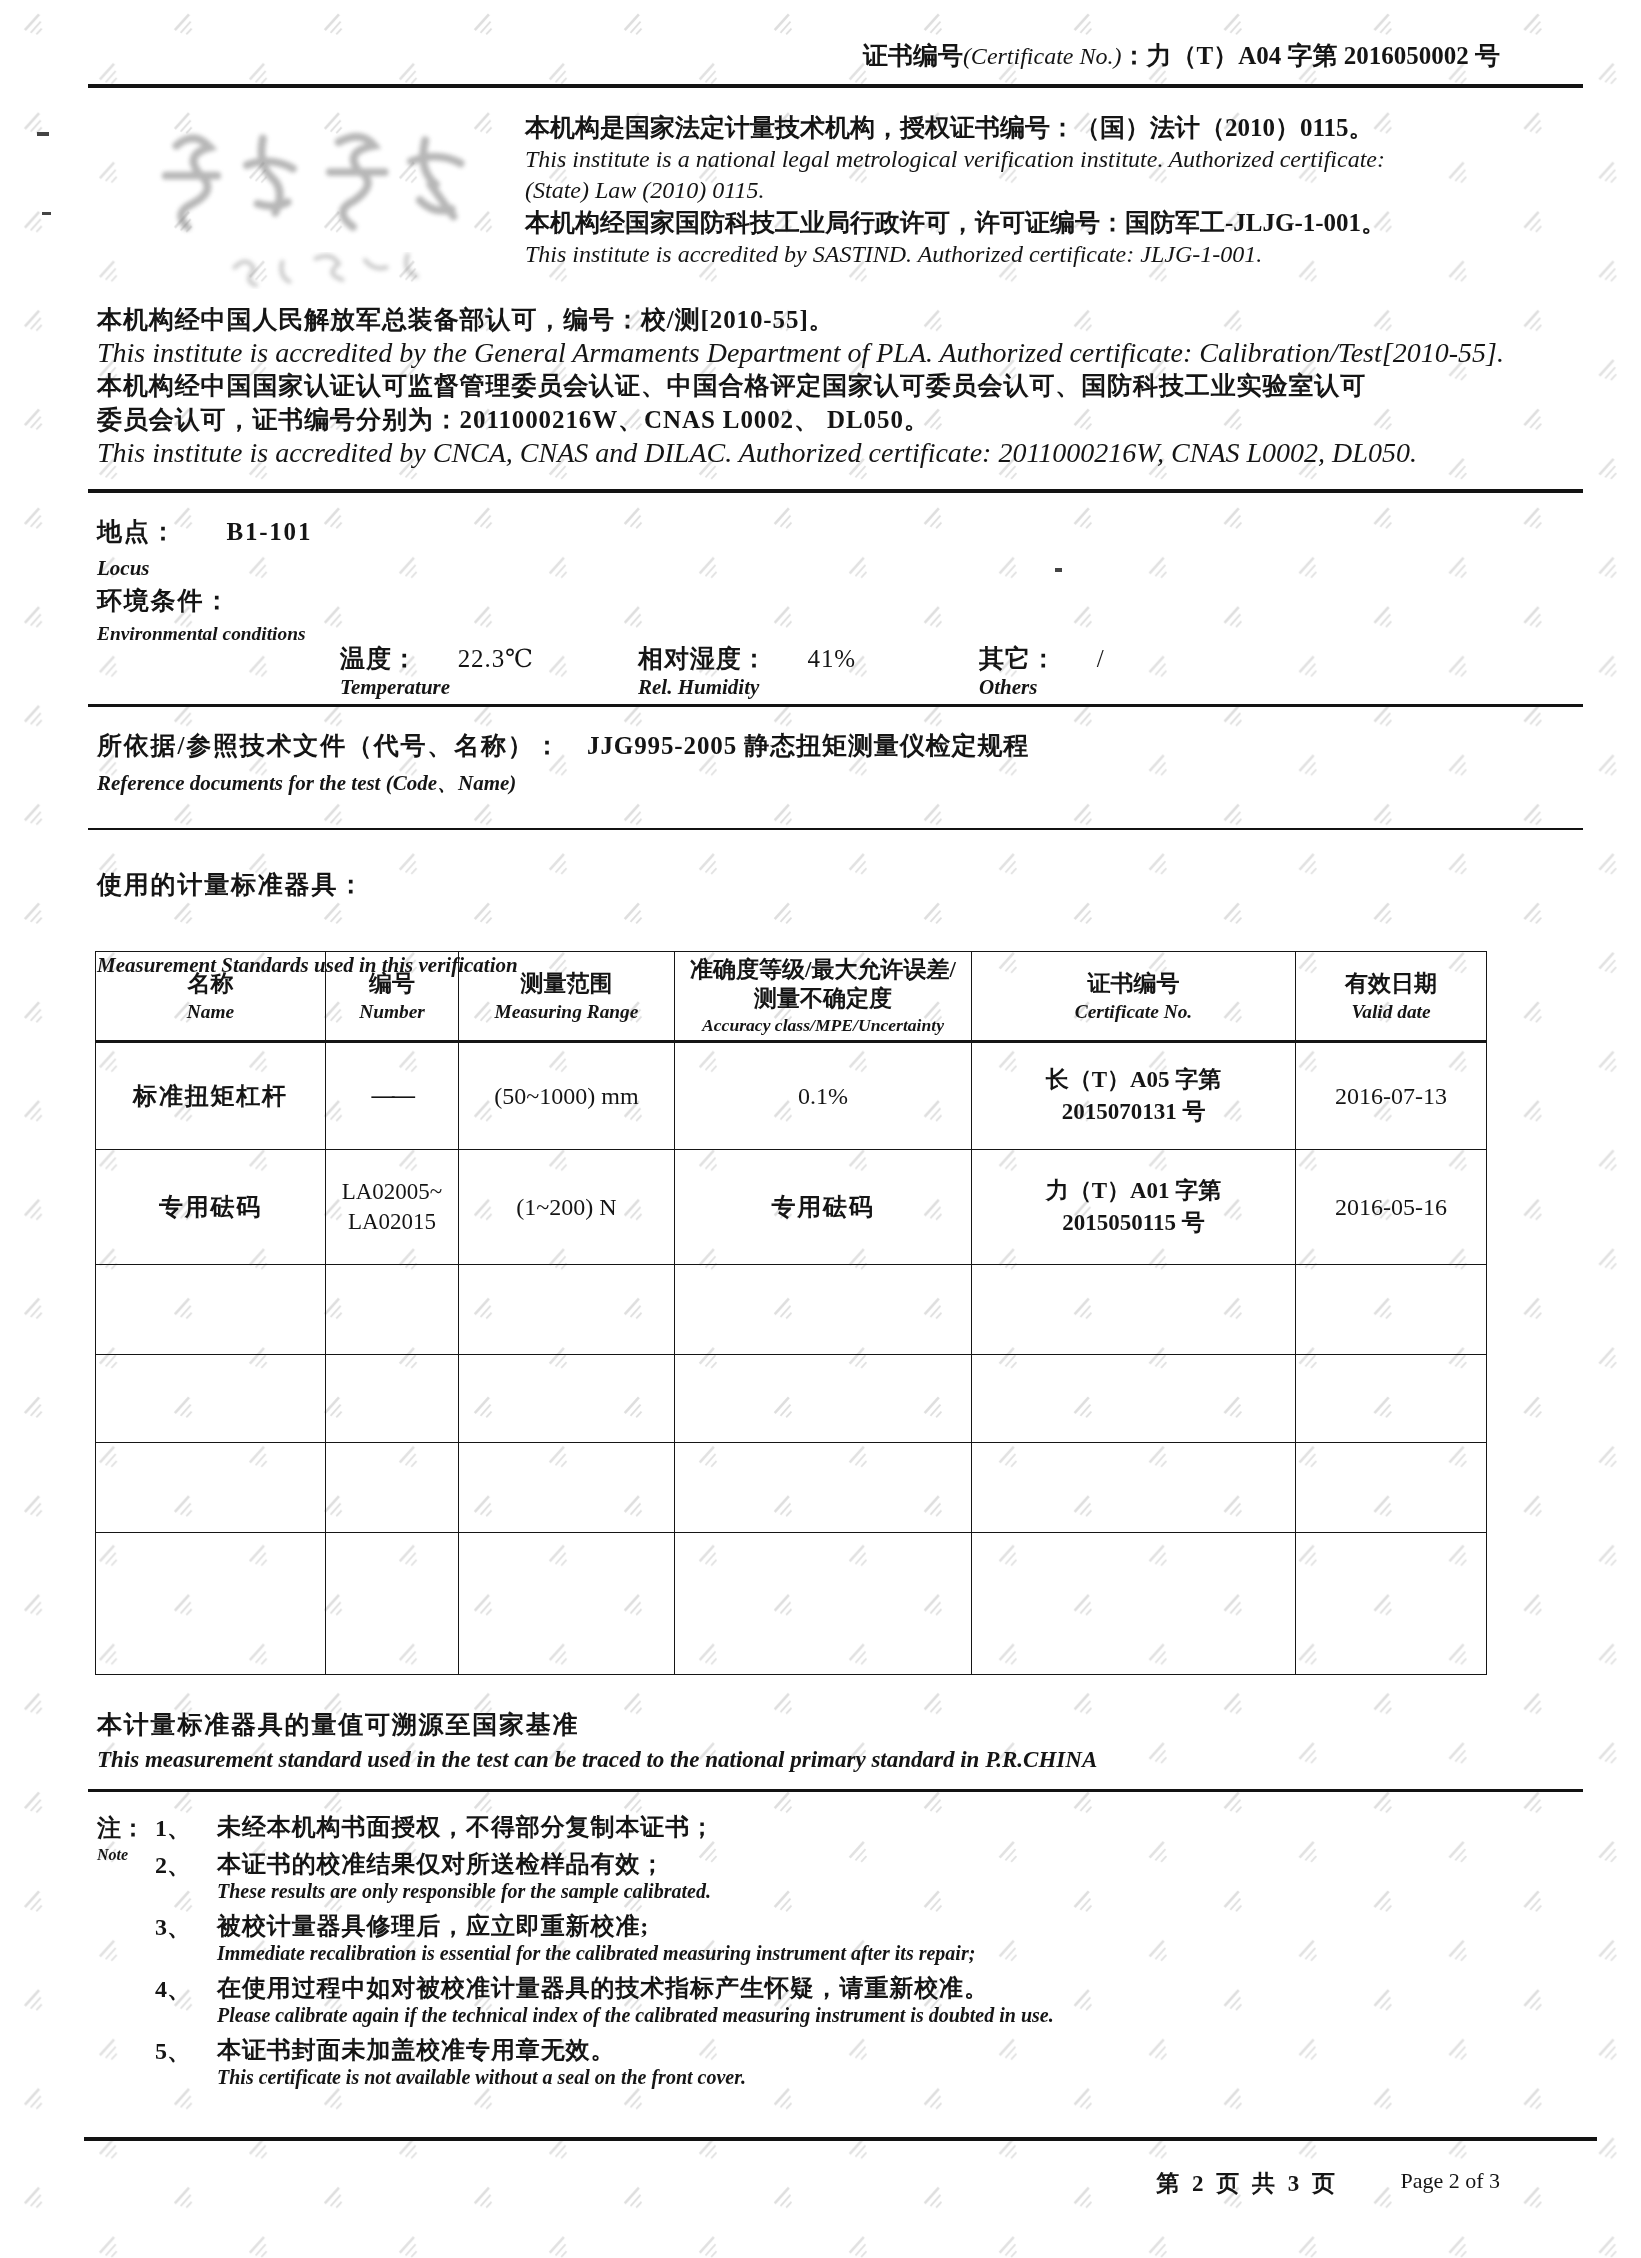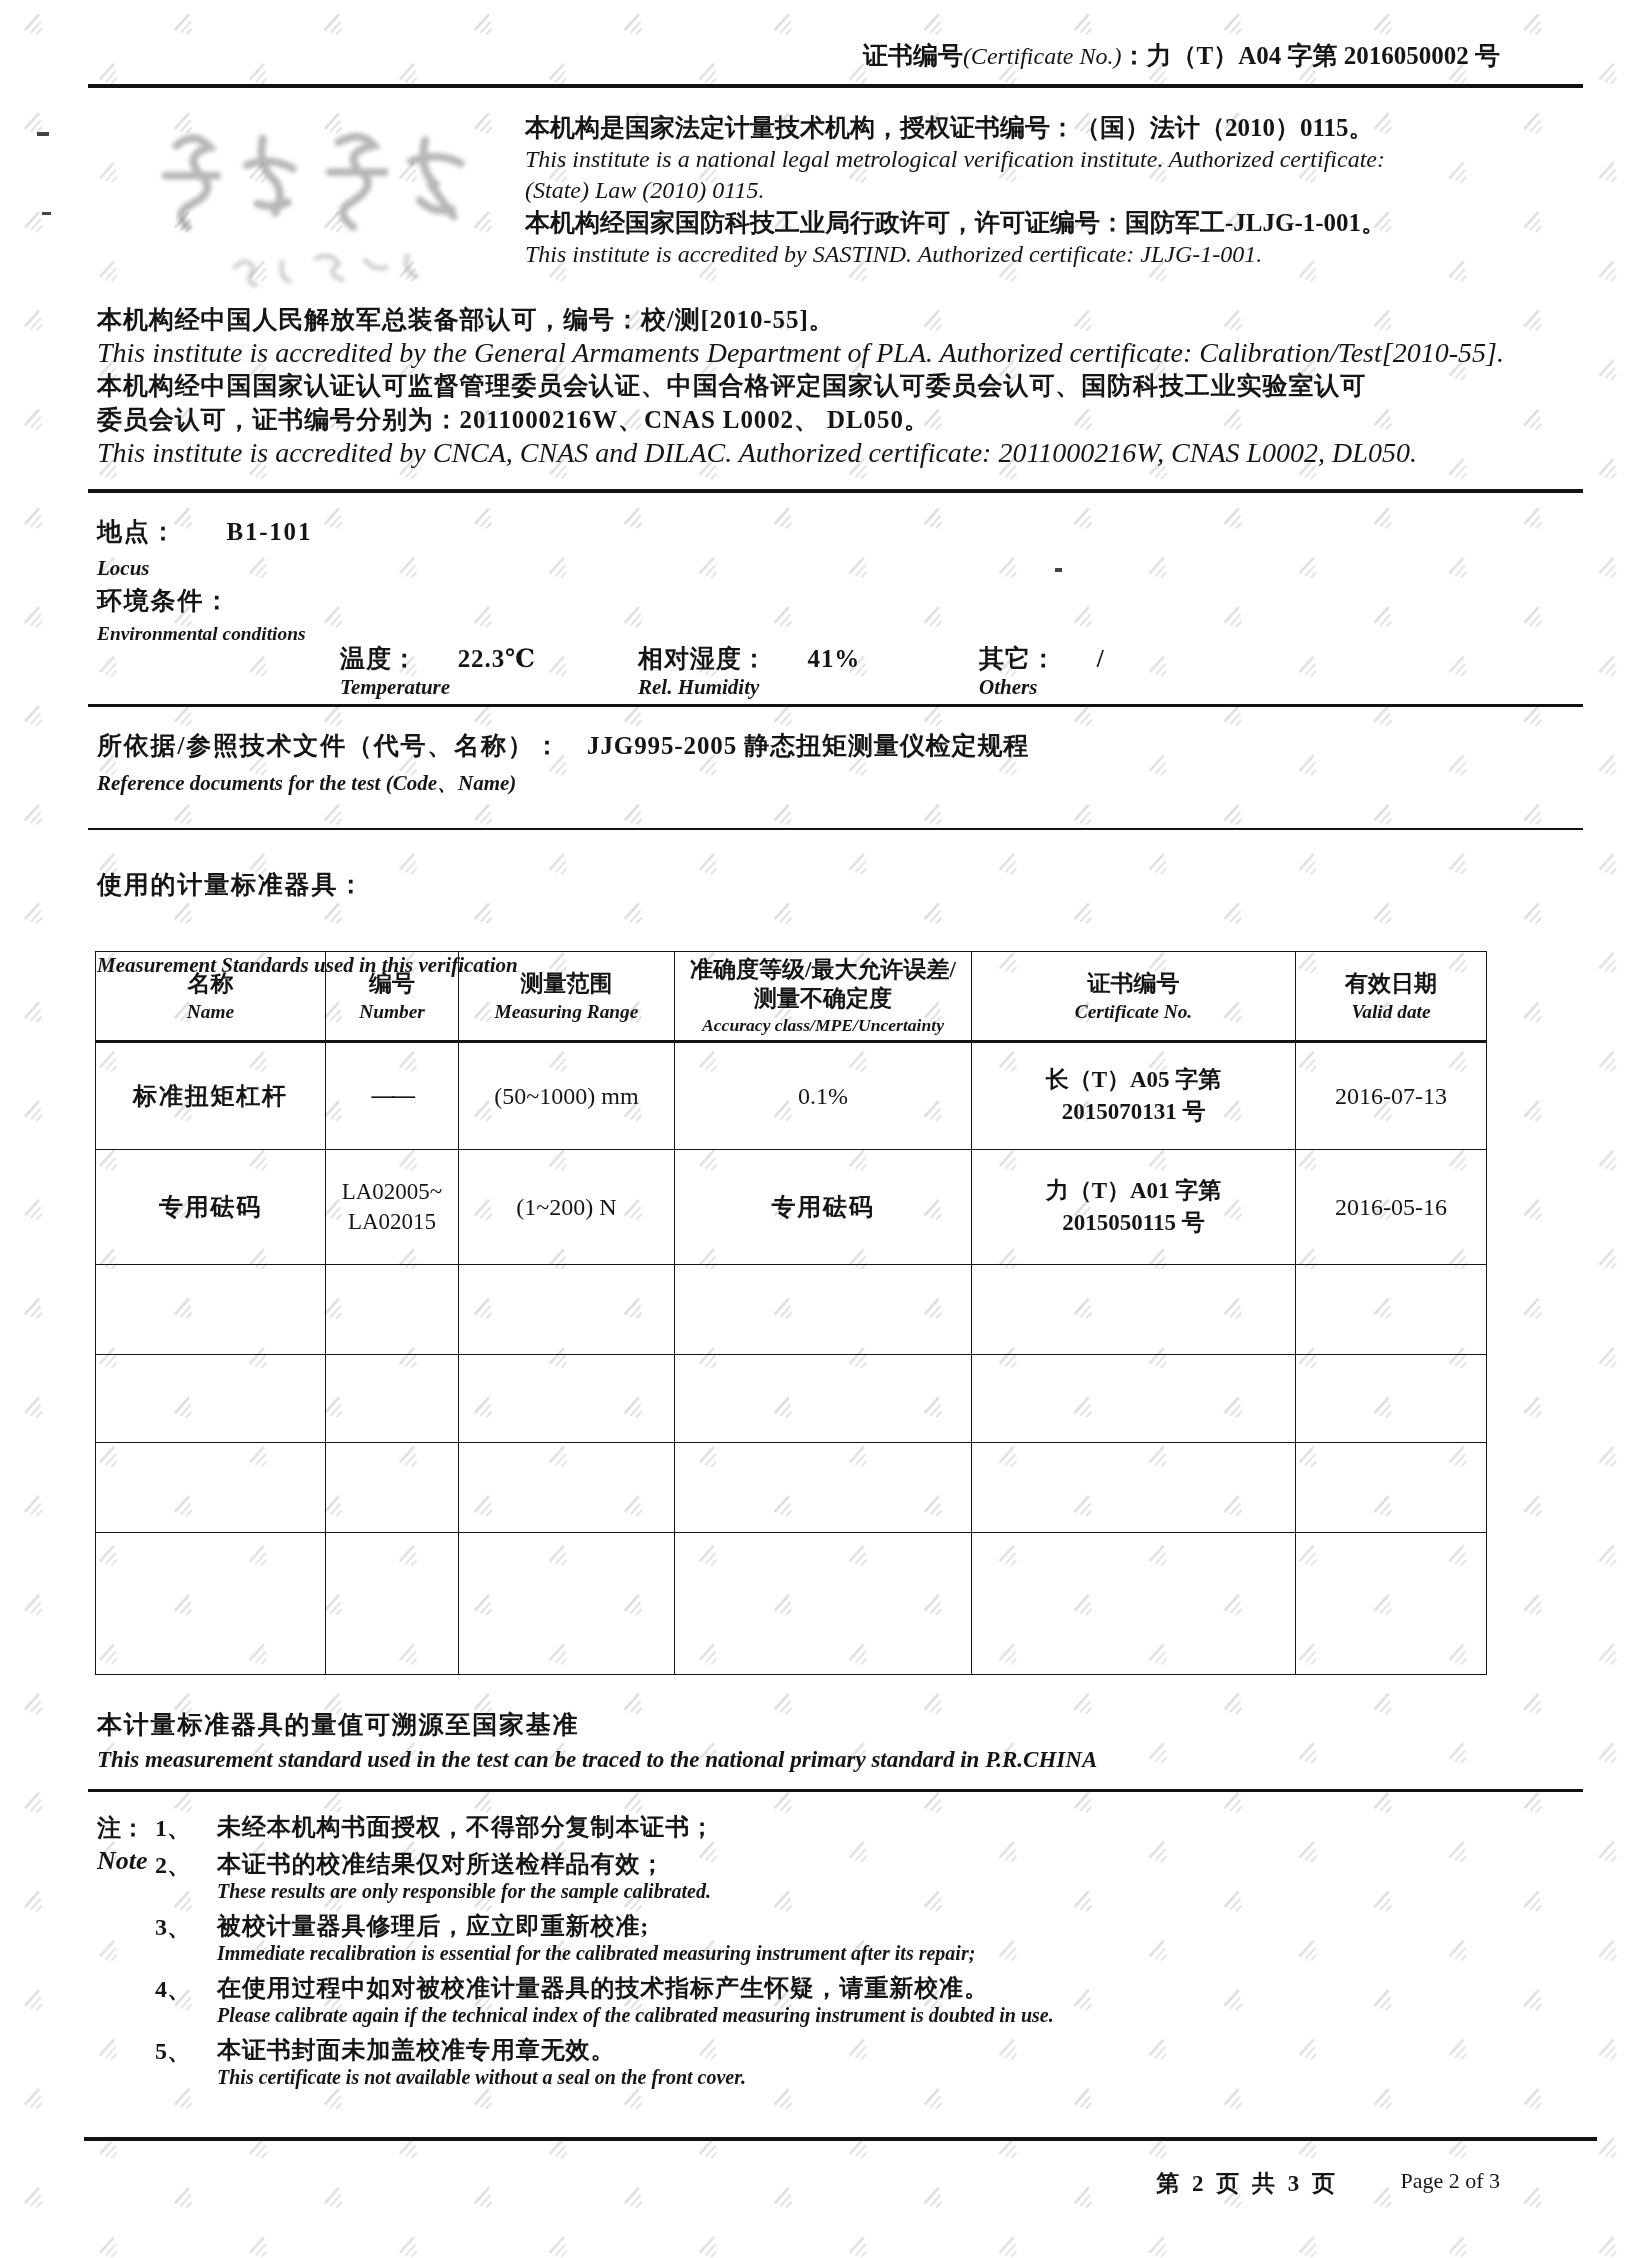--- a/index.html
+++ b/index.html
@@ -26,21 +26,21 @@
 
   
   .accr { left:97px; top:303px; width:1412px; }
   .accr .zh-line { font-size:25px; line-height:34px; font-weight:600; white-space:nowrap; letter-spacing:0.9px; }
   .accr .en-line { font-size:28px; line-height:32px; font-style:italic; }
 
   .sec-label-zh { font-size:25px; font-weight:600; letter-spacing:1.8px; white-space:nowrap; }
   .sec-label-en { font-size:21px; font-weight:bold; font-style:italic; white-space:nowrap; }
 
   .env-group { position:absolute; white-space:nowrap; }
-  .env-group .v { margin-left:40px; font-weight:700;margin-top:28px; }
+  .env-group .v { margin-left:40px; font-weight:400;margin-top:28px; }
   .env-zh { font-size:25px; font-weight:600; letter-spacing:0.9px; }
   .env-en { font-size:21px; font-weight:bold; font-style:italic; }
 
   .ref-val { font-size:25px; font-weight:600; letter-spacing:0.9px; white-space:nowrap; }
 
   
   table.std {
     position:absolute; left:95px; top:951px;
     border-collapse:collapse; table-layout:fixed; width:1392px;
     background:transparent;
@@ -63,21 +63,21 @@
   tr.rh-1 { height:108px; }
   tr.rh-2 { height:115px; }
   tr.rh-e1 { height:90px; }
   tr.rh-e2 { height:88px; }
   tr.rh-e3 { height:90px; }
   tr.rh-e4 { height:142px; }
 
   
   .notes { left:97px; top:1812px; width:1394px; }
   .note-head-zh { position:absolute; left:0; top:0; font-size:24px; font-weight:600; }
-  .note-head-en { position:absolute; left:0; top:34px; font-size:26px; font-weight:bold; font-style:italic; }
+  .note-head-en { position:absolute; left:0; top:34px; font-size:16px; font-weight:bold; font-style:italic; }
   .note-item { position:relative; margin-bottom:7px; }
   .note-item .num { position:absolute; left:58px; top:0; font-size:24px; font-weight:600; }
   .note-item .t-zh { margin-left:120px; font-size:24px; font-weight:600; line-height:30px; letter-spacing:0.9px; white-space:nowrap; }
   .note-item .t-en { margin-left:120px; font-size:20px; font-weight:bold; font-style:italic; line-height:25px; white-space:nowrap; }
 
   .footer { top:2168px; right:142px; display:flex; gap:62px; align-items:flex-start;font-family:Liberation Serif, serif; }
   .footer .f-zh { font-size:23px; font-weight:600; letter-spacing:3.5px; }
   .footer .f-en { font-size:22px; }
 
   .artifact { position:absolute; background:#444; }

